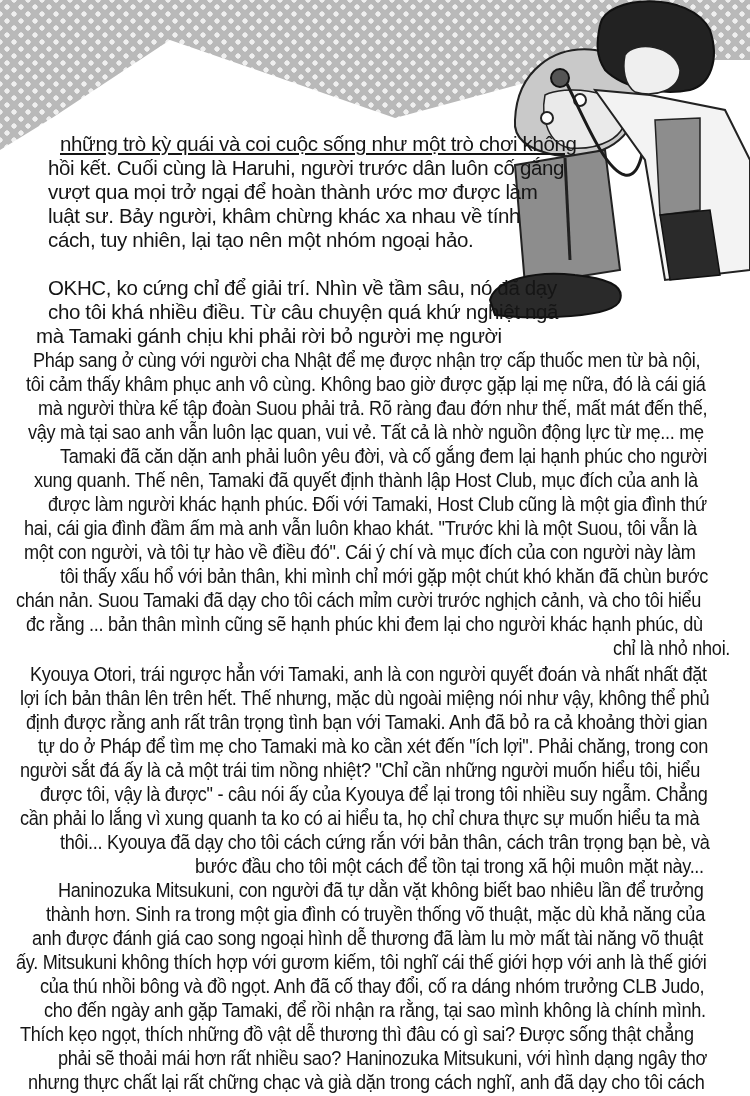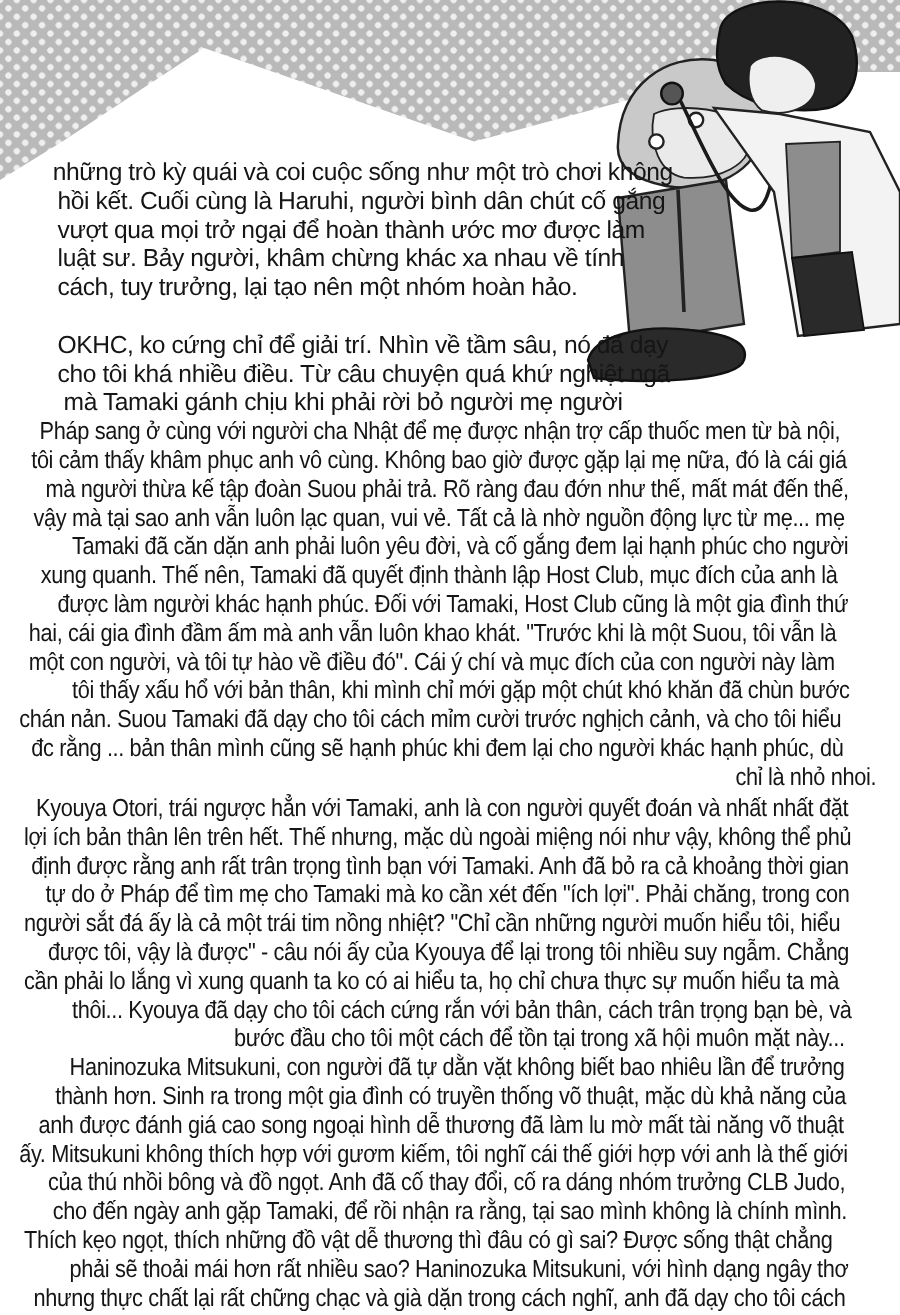--- a/index.html
+++ b/index.html
@@ -49,31 +49,31 @@
 
   <path d="M125,25 C130,-5 215,-10 235,30 C245,60 235,85 215,90 C190,95 150,90 130,70 C120,55 122,40 125,25Z" fill="#222" stroke="#111" stroke-width="2"></path>
   <path d="M150,55 C160,40 200,45 205,70 C205,90 180,98 160,92 C150,85 147,70 150,55Z" fill="#efefef" stroke="#222" stroke-width="1.5"></path>
   <path d="M120,90 L175,95 L250,110 L275,160 L275,270 L190,280 L170,160 Z" fill="#f3f3f3" stroke="#222" stroke-width="2"></path>
   <path d="M180,120 L225,118 L225,210 L185,215 Z" fill="#8d8d8d" stroke="#222" stroke-width="1.5"></path>
   <path d="M185,215 L235,210 L245,275 L195,280 Z" fill="#2a2a2a" stroke="#111" stroke-width="1.5"></path>
 </svg>
 
 <main>
   <section>
-    <div class="line" style="left:44px;top:132px;">những trò kỳ quái và coi cuộc sống như một trò chơi không</div>
-    <div class="line" style="left:48px;top:156px;">hồi kết. Cuối cùng là Haruhi, người bình dân chút cố gắng</div>
+    <div class="line" style="left:60px;top:132px;text-decoration:underline;">những trò kỳ quái và coi cuộc sống như một trò chơi không</div>
+    <div class="line" style="left:48px;top:156px;">hồi kết. Cuối cùng là Haruhi, người trước dân luôn cố gắng</div>
     <div class="line" style="left:48px;top:180px;">vượt qua mọi trở ngại để hoàn thành ước mơ được làm</div>
     <div class="line" style="left:48px;top:204px;">luật sư. Bảy người, khâm chừng khác xa nhau về tính</div>
-    <div class="line" style="left:48px;top:228px;">cách, tuy trưởng, lại tạo nên một nhóm hoàn hảo.</div>
+    <div class="line" style="left:48px;top:228px;">cách, tuy nhiên, lại tạo nên một nhóm ngoại hảo.</div>
   </section>
 
   <section>
     <div class="line" style="left:48px;top:276px;">OKHC, ko cứng chỉ để giải trí. Nhìn về tầm sâu, nó đã dạy</div>
     <div class="line" style="left:48px;top:300px;">cho tôi khá nhiều điều. Từ câu chuyện quá khứ nghiệt ngã</div>
-    <div class="line" style="left:53px;top:324px;">mà Tamaki gánh chịu khi phải rời bỏ người mẹ người</div>
+    <div class="line" style="left:36px;top:324px;">mà Tamaki gánh chịu khi phải rời bỏ người mẹ người</div>
     <div class="line narrow" style="left:33px;top:348px;transform:scaleX(0.885);">Pháp sang ở cùng với người cha Nhật để mẹ được nhận trợ cấp thuốc men từ bà nội,</div>
     <div class="line narrow" style="left:26px;top:372px;transform:scaleX(0.885);">tôi cảm thấy khâm phục anh vô cùng. Không bao giờ được gặp lại mẹ nữa, đó là cái giá</div>
     <div class="line narrow" style="left:38px;top:396px;transform:scaleX(0.885);">mà người thừa kế tập đoàn Suou phải trả. Rõ ràng đau đớn như thế, mất mát đến thế,</div>
     <div class="line narrow" style="left:28px;top:420px;transform:scaleX(0.885);">vậy mà tại sao anh vẫn luôn lạc quan, vui vẻ. Tất cả là nhờ nguồn động lực từ mẹ... mẹ</div>
     <div class="line narrow" style="left:60px;top:444px;transform:scaleX(0.885);">Tamaki đã căn dặn anh phải luôn yêu đời, và cố gắng đem lại hạnh phúc cho người</div>
     <div class="line narrow" style="left:34px;top:468px;transform:scaleX(0.885);">xung quanh. Thế nên, Tamaki đã quyết định thành lập Host Club, mục đích của anh là</div>
     <div class="line narrow" style="left:48px;top:492px;transform:scaleX(0.885);">được làm người khác hạnh phúc. Đối với Tamaki, Host Club cũng là một gia đình thứ</div>
     <div class="line narrow" style="left:24px;top:516px;transform:scaleX(0.885);">hai, cái gia đình đầm ấm mà anh vẫn luôn khao khát. "Trước khi là một Suou, tôi vẫn là</div>
     <div class="line narrow" style="left:24px;top:540px;transform:scaleX(0.885);">một con người, và tôi tự hào về điều đó". Cái ý chí và mục đích của con người này làm</div>
     <div class="line narrow" style="left:60px;top:564px;transform:scaleX(0.885);">tôi thấy xấu hổ với bản thân, khi mình chỉ mới gặp một chút khó khăn đã chùn bước</div>

